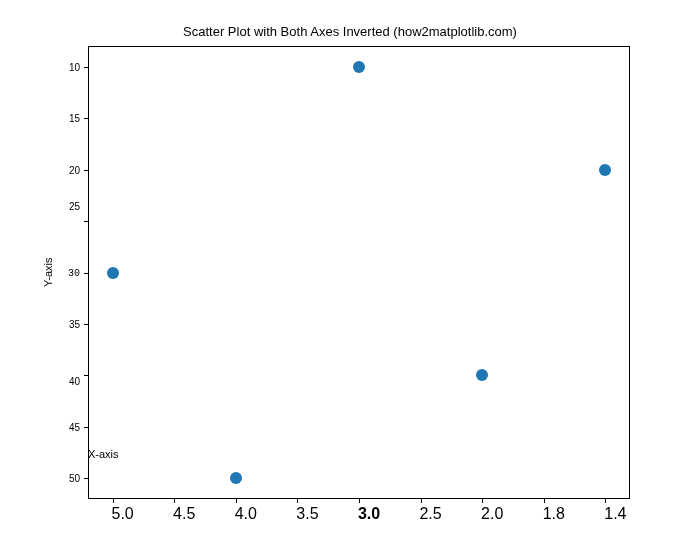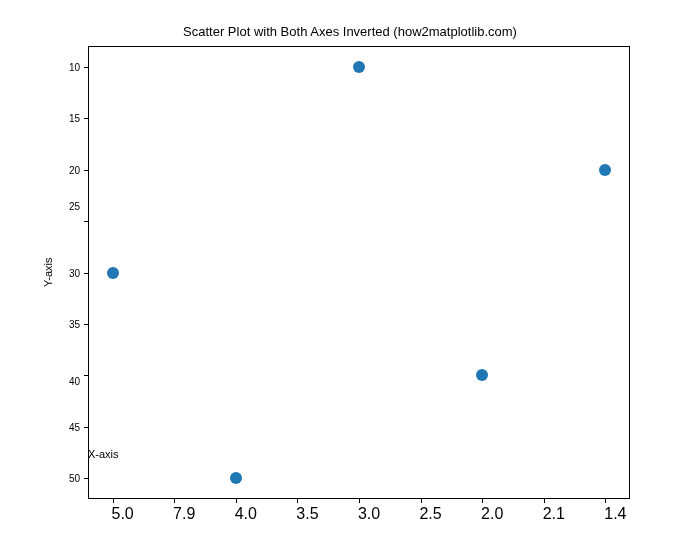--- a/index.html
+++ b/index.html
@@ -98,45 +98,45 @@
 
 <div class="chart-container">
   <div class="title">Scatter Plot with Both Axes Inverted (how2matplotlib.com)</div>
   <div class="plot-area"></div>
   <div class="ylabel">Y-axis</div>
   <div class="xlabel">X-axis</div>
   <div id="ticks-layer">
       <div class="x-tick-mark" style="left: 112.636px; top: 499px;"></div>
       <div class="x-tick" style="left: 112.636px; top: 505px;">5.0</div>
       <div class="x-tick-mark" style="left: 174.227px; top: 499px;"></div>
-      <div class="x-tick" style="left: 174.227px; top: 505px;">7.9</div>
+      <div class="x-tick" style="left: 174.227px; top: 505px;">4.5</div>
       <div class="x-tick-mark" style="left: 235.818px; top: 499px;"></div>
       <div class="x-tick" style="left: 235.818px; top: 505px;">4.0</div>
       <div class="x-tick-mark" style="left: 297.409px; top: 499px;"></div>
       <div class="x-tick" style="left: 297.409px; top: 505px;">3.5</div>
       <div class="x-tick-mark" style="left: 359px; top: 499px;"></div>
-      <div class="x-tick" style="left: 359px; top: 505px;">3.0</div>
+      <div class="x-tick" style="left: 359px; top: 505px; font-weight: bold;">3.0</div>
       <div class="x-tick-mark" style="left: 420.591px; top: 499px;"></div>
       <div class="x-tick" style="left: 420.591px; top: 505px;">2.5</div>
       <div class="x-tick-mark" style="left: 482.182px; top: 499px;"></div>
       <div class="x-tick" style="left: 482.182px; top: 505px;">2.0</div>
       <div class="x-tick-mark" style="left: 543.773px; top: 499px;"></div>
-      <div class="x-tick" style="left: 543.773px; top: 505px;">2.1</div>
+      <div class="x-tick" style="left: 543.773px; top: 505px;">1.8</div>
       <div class="x-tick-mark" style="left: 605.364px; top: 499px;"></div>
       <div class="x-tick" style="left: 605.364px; top: 505px;">1.4</div>
       <div class="y-tick-mark" style="left: 84px; top: 66.5909px;"></div>
       <div class="y-tick" style="right: 620px; top: 66.5909px;">10</div>
       <div class="y-tick-mark" style="left: 84px; top: 118.068px;"></div>
       <div class="y-tick" style="right: 620px; top: 118.068px;">15</div>
       <div class="y-tick-mark" style="left: 84px; top: 169.545px;"></div>
       <div class="y-tick" style="right: 620px; top: 169.545px;">20</div>
       <div class="y-tick-mark" style="left: 84px; top: 221.023px;"></div>
       <div class="y-tick" style="right: 620px; top: 206px;">25</div>
       <div class="y-tick-mark" style="left: 84px; top: 272.5px;"></div>
-      <div class="y-tick" style="right: 620px; top: 272.5px;">30</div>
+      <div class="y-tick" style="right: 620px; top: 272.5px; font-family: Liberation Mono, monospace;">30</div>
       <div class="y-tick-mark" style="left: 84px; top: 323.977px;"></div>
       <div class="y-tick" style="right: 620px; top: 323.977px;">35</div>
       <div class="y-tick-mark" style="left: 84px; top: 375.455px;"></div>
       <div class="y-tick" style="right: 620px; top: 375.455px; margin-top: 6px;">40</div>
       <div class="y-tick-mark" style="left: 84px; top: 426.932px;"></div>
       <div class="y-tick" style="right: 620px; top: 426.932px;">45</div>
       <div class="y-tick-mark" style="left: 84px; top: 478.409px;"></div>
       <div class="y-tick" style="right: 620px; top: 478.409px; margin-left: 40px;">50</div>
     </div>
   <div id="points-layer">

